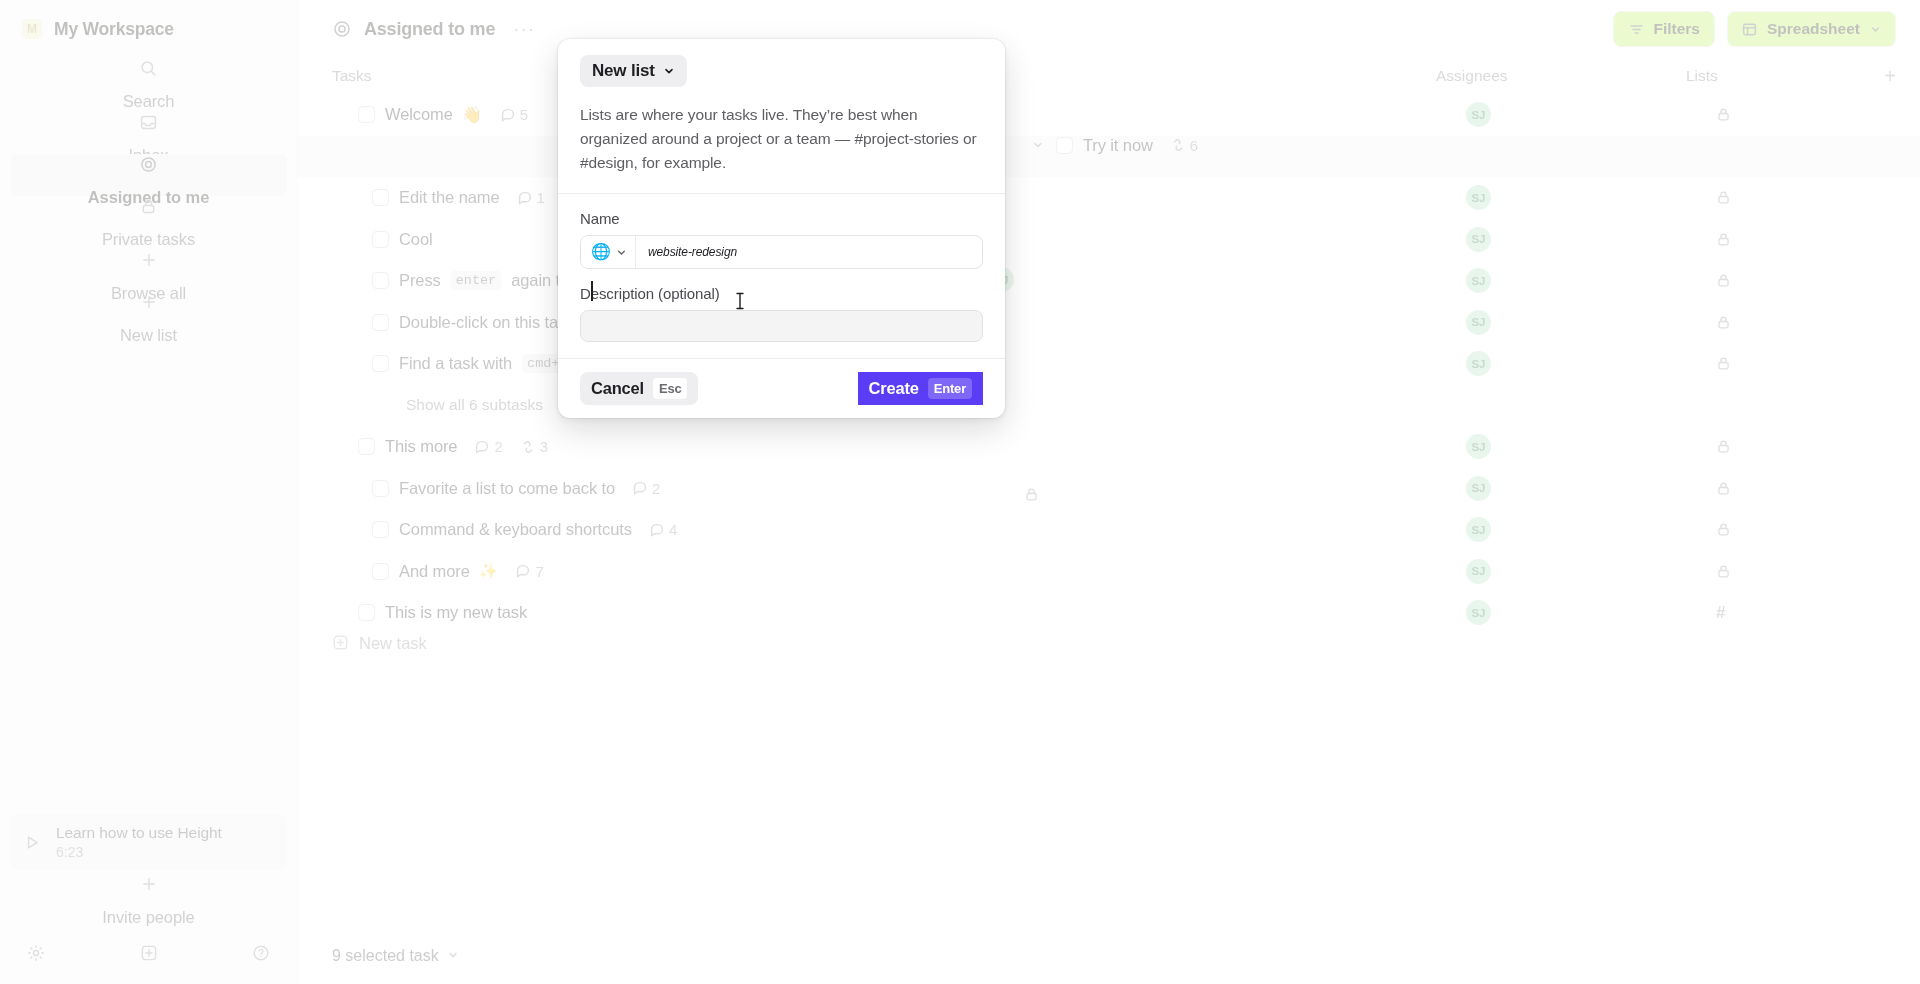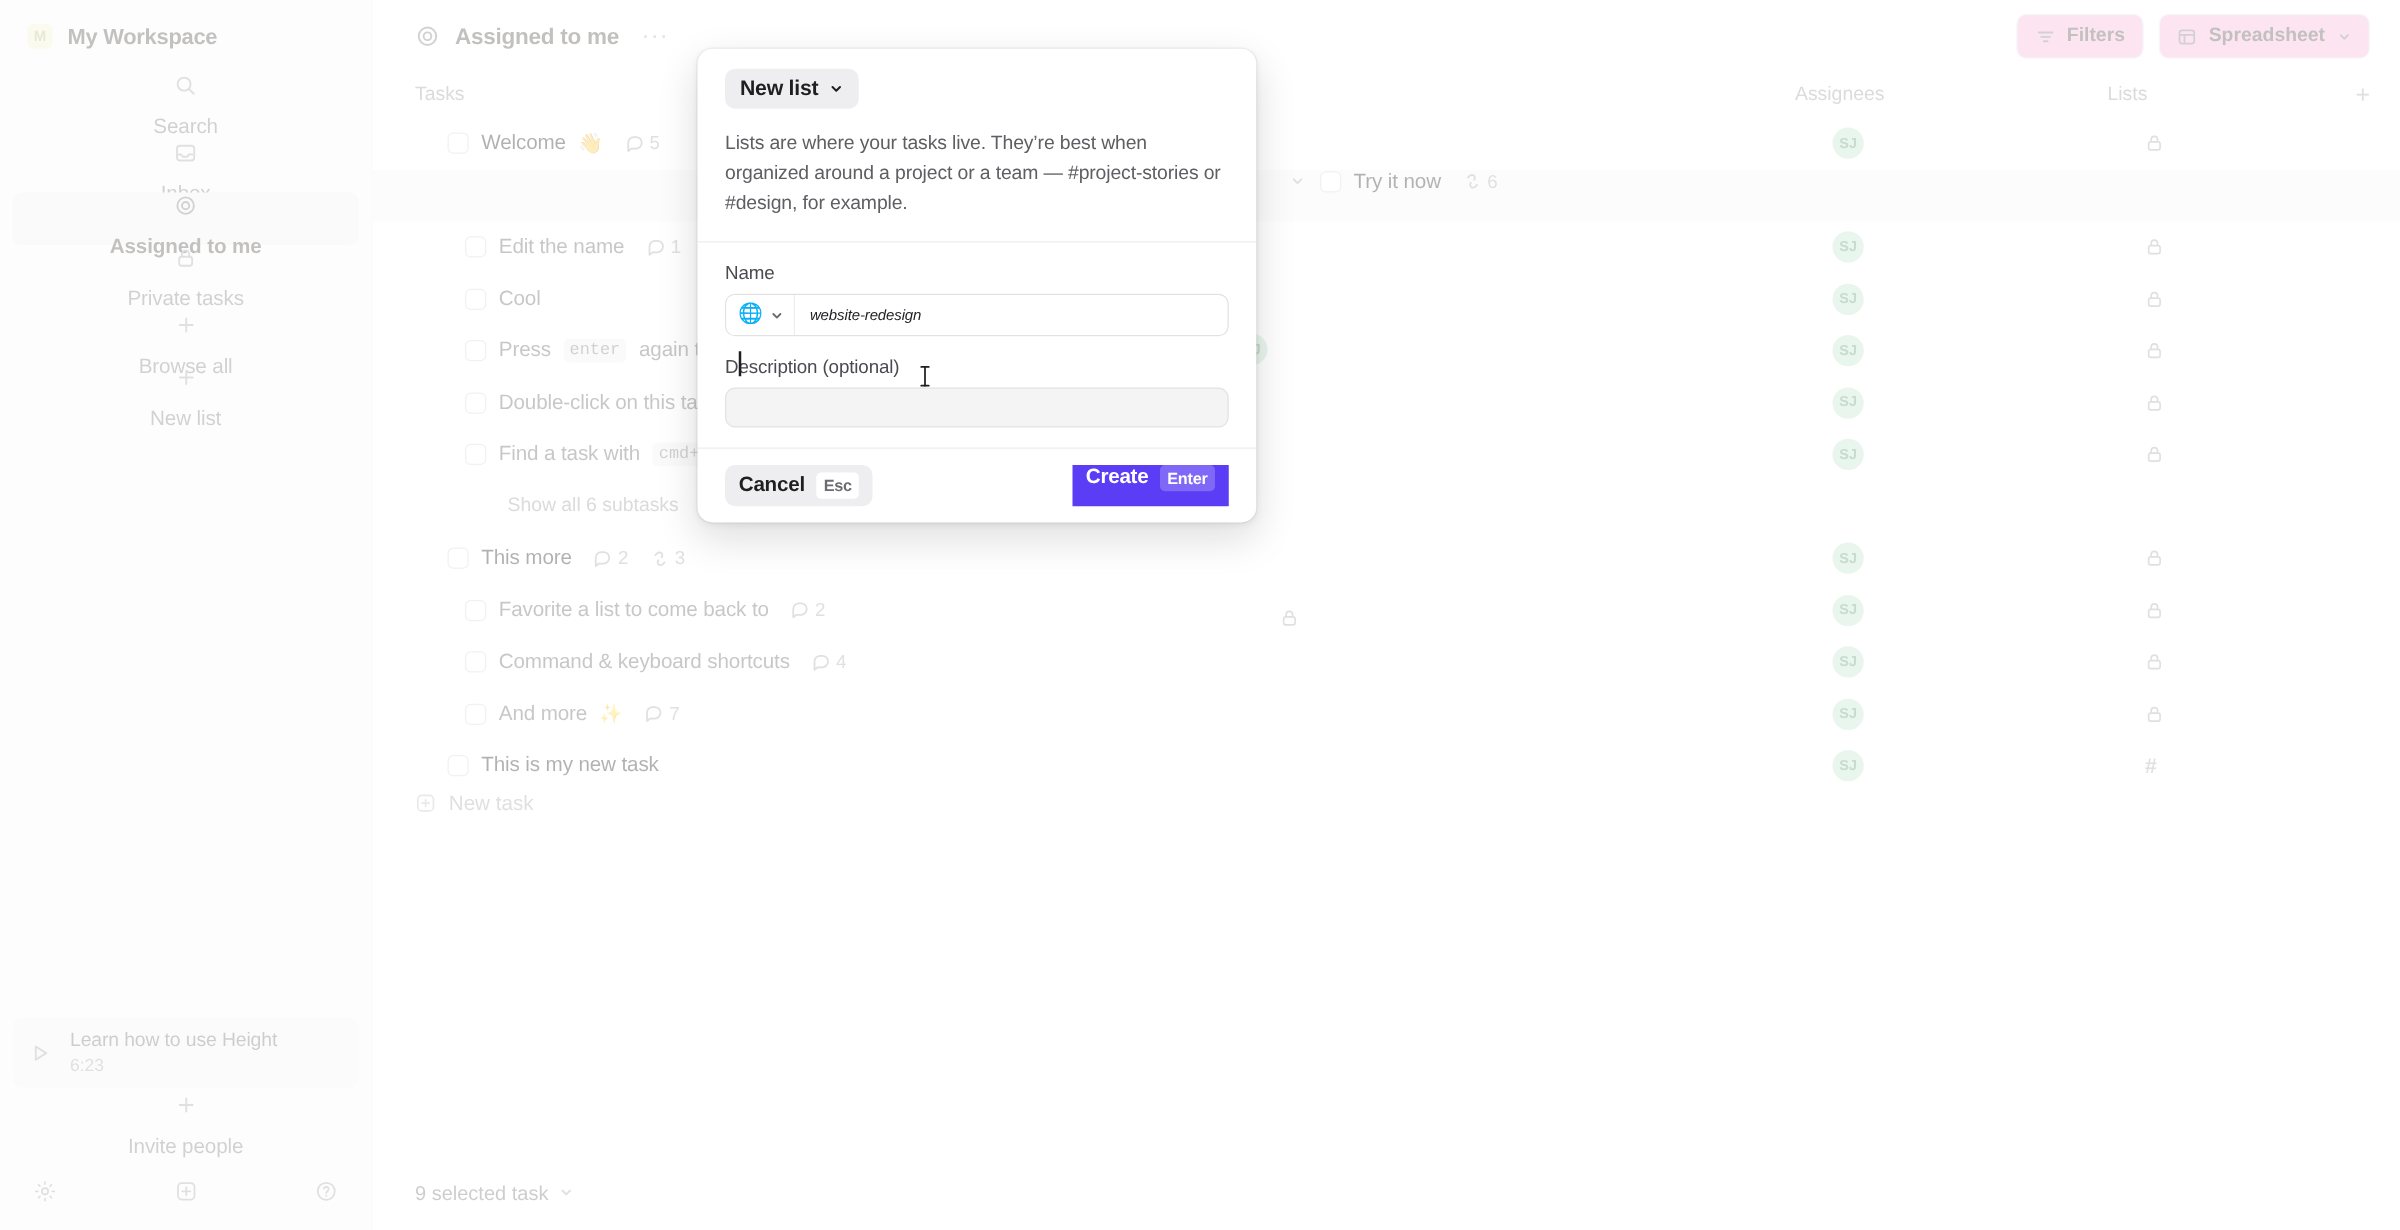--- a/index.html
+++ b/index.html
@@ -70,21 +70,21 @@
     height: 58px; display: flex; align-items: center;
     padding: 0 24px 0 34px; gap: 12px;
   }
   .view-title { display: flex; align-items: center; gap: 12px; }
   .view-title-text { font-size: 18px; font-weight: 700; color: #37352f; letter-spacing: -0.2px; }
   .dots { color: #9b9ba1; font-size: 19px; letter-spacing: 1px; cursor: pointer; padding: 0 6px; }
   .topbar-spacer { flex: 1 1 auto; }
   .tb-btn {
     display: flex; align-items: center; gap: 9px;
     height: 36px; padding: 0 14px; border-radius: 8px;
-    border: 1px solid #e7e7e8; background: #f9a8d4;
+    border: 1px solid #e7e7e8; background: #bef264;
     font-size: 15.5px; color: #37352f; font-weight: 600; cursor: pointer;
   }
 
   .colhead {
     height: 36px; display: flex; align-items: center;
     padding: 0 24px 0 34px; font-size: 15.5px; color: #8a8a90;
     position: relative;
   }
   .col-tasks { flex: 1 1 auto; }
   .col-assignees { width: 250px; flex: 0 0 250px; }
@@ -97,21 +97,21 @@
     padding: 0 24px 0 34px; position: relative;
   }
   .row.sel { background: #f7f7f8; flex-direction: column; }
   .row-main { flex: 1 1 auto; display: flex; align-items: center; gap: 10px; min-width: 0; }
   .chev { width: 16px; flex: 0 0 16px; display: flex; align-items: center; justify-content: center; color: #9b9ba1; cursor: pointer; }
   .chev.blank { visibility: hidden; }
   .cbox {
     width: 17px; height: 17px; flex: 0 0 17px;
     border: 1.6px solid #d3d3d6; border-radius: 4.5px; background: #fff; cursor: pointer;
   }
-  .task-label { font-size: 16.5px; color: #000000; letter-spacing: -0.1px; white-space: nowrap; }
+  .task-label { font-size: 16.5px; color: #404040; letter-spacing: -0.1px; white-space: nowrap; }
   .task-label.sub { color: #4a4a50; }
   .meta { display: flex; align-items: center; gap: 5px; color: #9b9ba1; font-size: 15px; margin-left: 8px; }
   .kbd-inline {
     font-family: "Liberation Mono", monospace; font-size: 13.5px;
     background: #f1f1f2; border-radius: 4px; padding: 2px 5px; color: #6b6b70;
   }
   .indent-1 { padding-left: 40px; }
   .row-assignees { width: 250px; flex: 0 0 250px; display: flex; align-items: center; }
   .row-lists { width: 180px; flex: 0 0 180px; display: flex; align-items: center; color: #9b9ba1; }
   .avatar {
@@ -192,21 +192,21 @@
     padding: 13px 22px; border-top: 1px solid #ededee;
   }
   .btn-cancel {
     display: inline-flex; align-items: center; gap: 9px;
     height: 33px; padding: 0 11px; border-radius: 8px;
     background: #eeeef0; border: 0; cursor: pointer;
     font-family: "Liberation Sans", sans-serif;
     font-size: 16.5px; font-weight: 700; color: #1f1f23; letter-spacing: -0.2px;
   }
   .btn-create {
-    display: inline-flex; align-items: flex-start; gap: 9px;
+    display: inline-flex; align-items: center; gap: 9px;
     height: 33px; padding: 0 11px; border-radius: 0;
     background: #5b3df5; border: 0; cursor: pointer;
     font-family: "Liberation Sans", sans-serif;
     font-size: 16.5px; font-weight: 700; color: #ffffff; letter-spacing: -0.2px;
   }
   .kbd-chip {
     font-size: 13px; font-weight: 600;
     border-radius: 4px; padding: 3px 6px;
     background: #ffffff; color: #6b6b70;
   }

